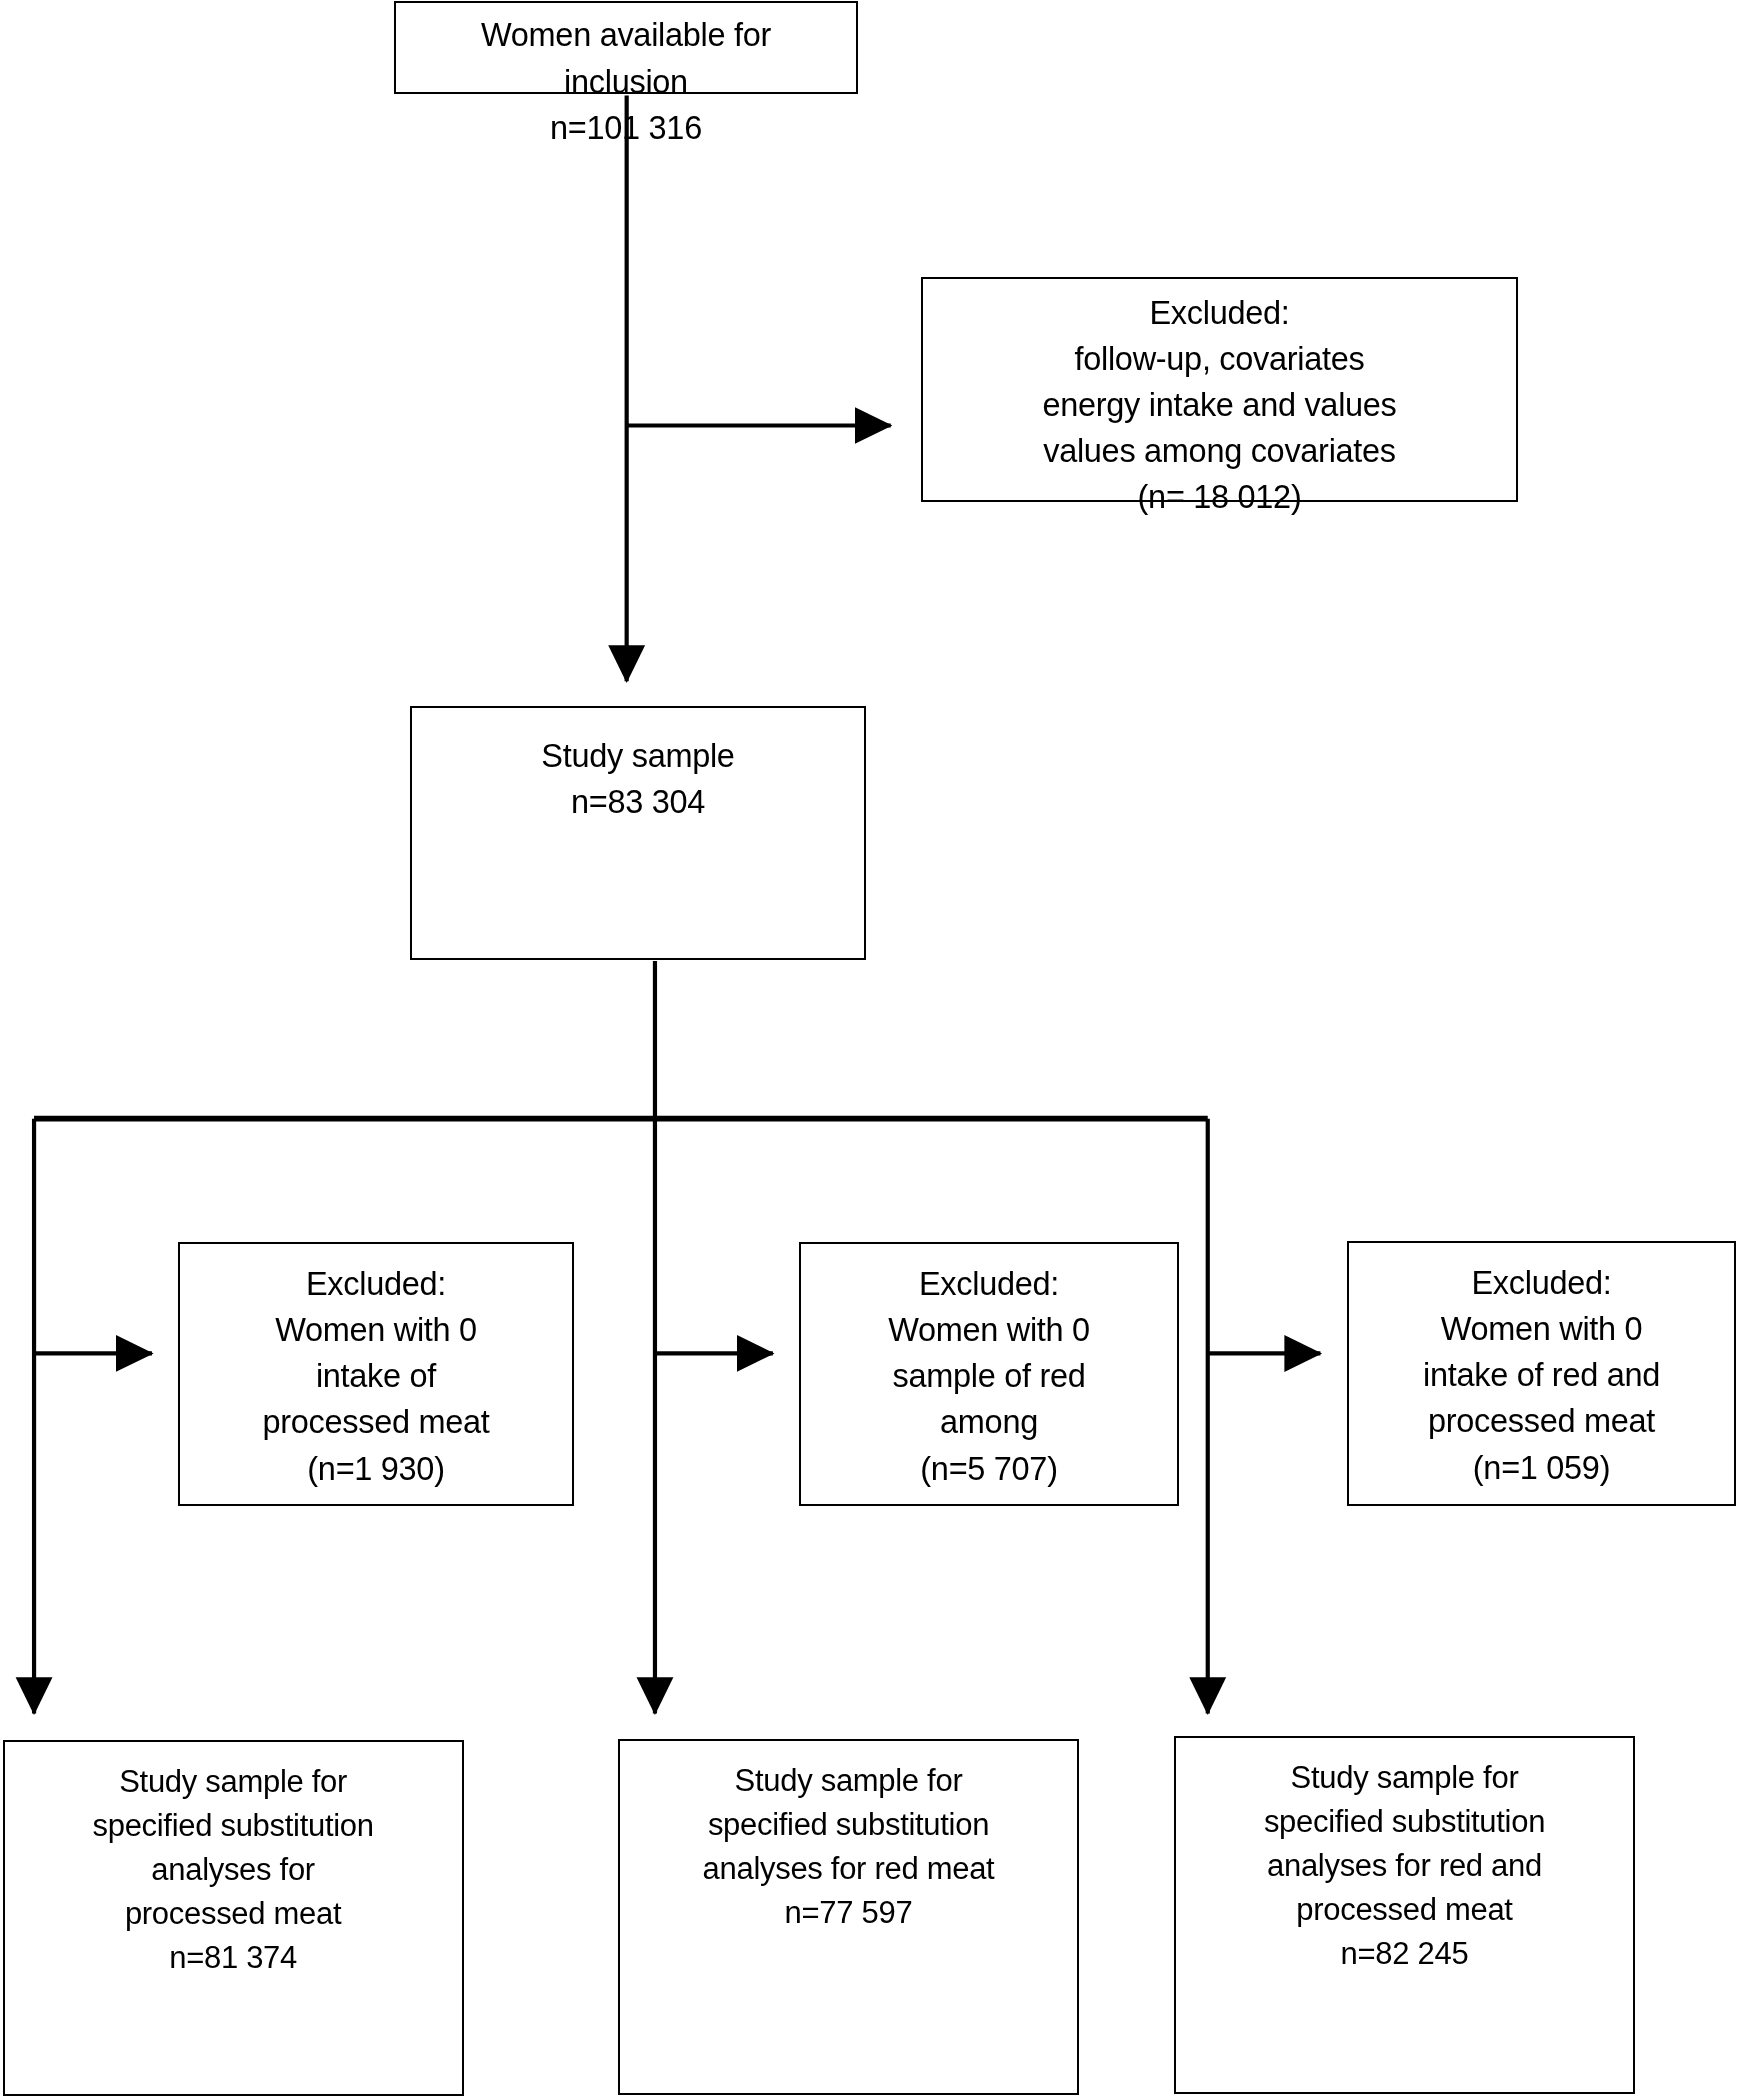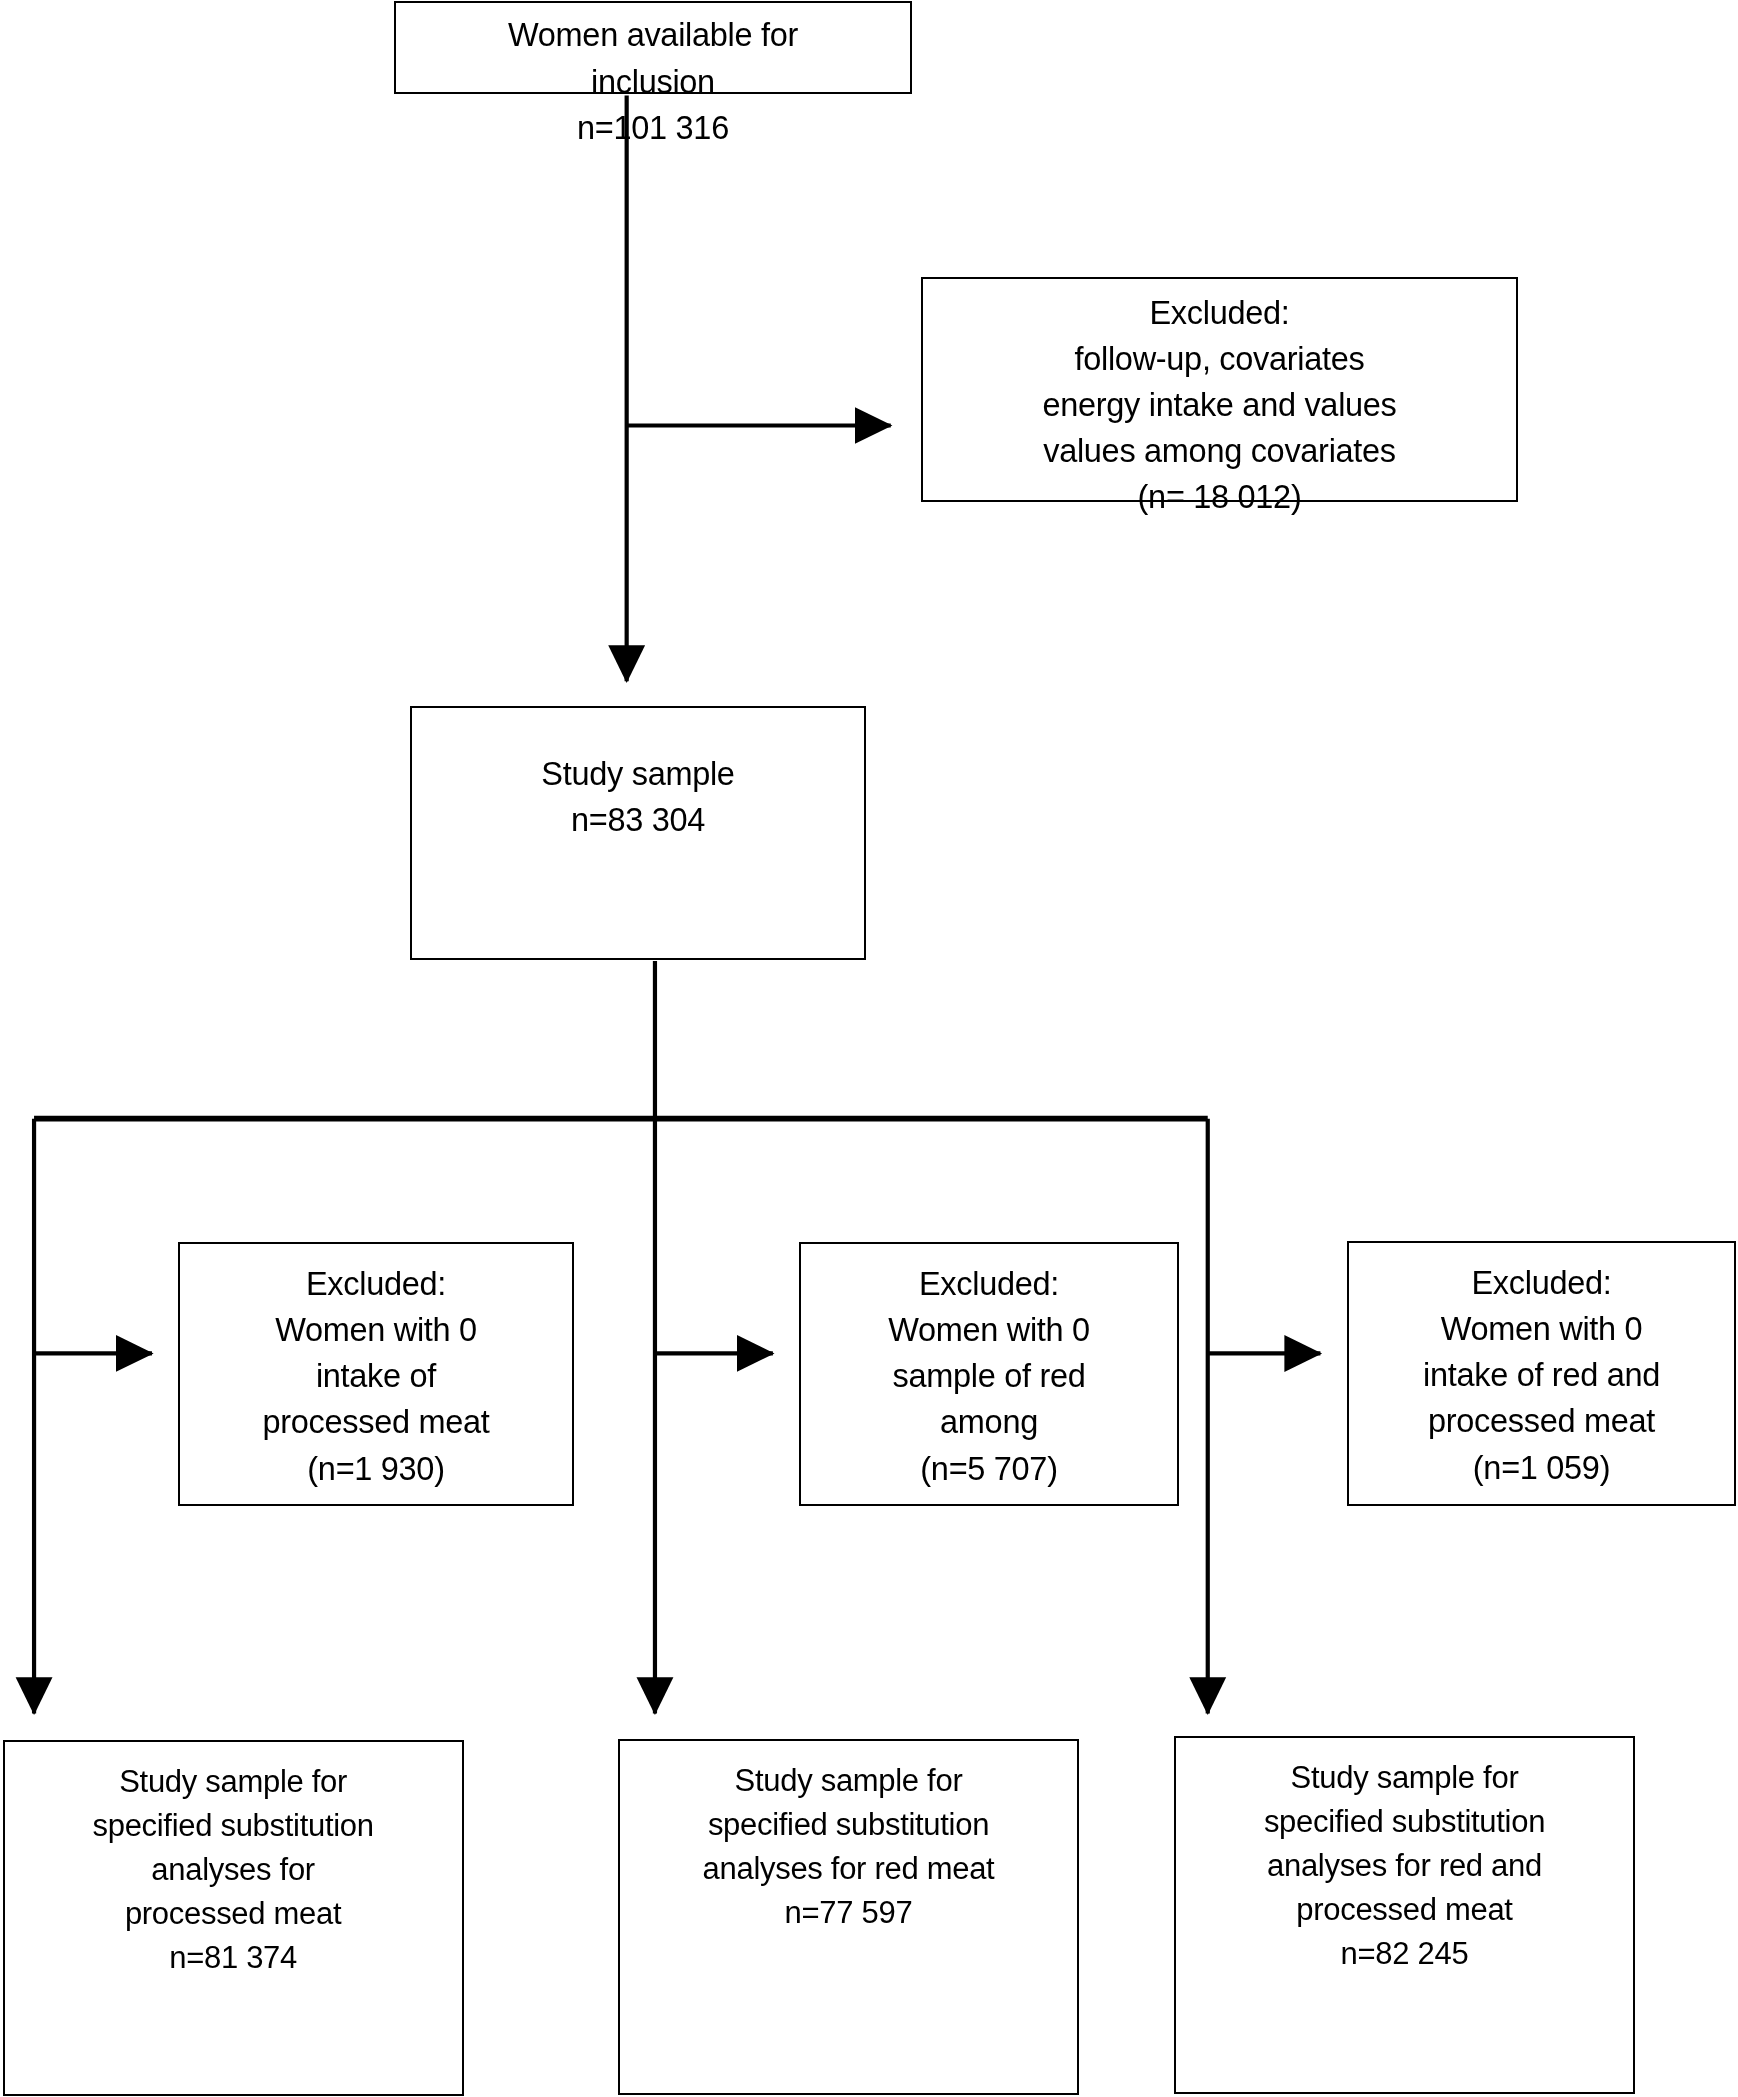--- a/index.html
+++ b/index.html
@@ -40,33 +40,33 @@
     line-height: 1.42;
     font-family: "Liberation Sans", sans-serif;
     font-weight: 400;
     letter-spacing: -0.3px;
   }
   .node .ln {
     display: block;
     white-space: nowrap;
   }
   
-  #node-available       { left: 394px;  top: 1px;    width: 518px;  height: 93px; font-size: 32.5px; }
+  #node-available       { left: 394px;  top: 1px;    width: 464px;  height: 93px; font-size: 32.5px; }
   #node-excluded-main   { left: 921px; top: 277px;  width: 597px; height: 225px; font-size: 32.5px; }
   #node-study-sample    { left: 410px;  top: 706px; width: 456px;  height: 254px; font-size: 32.5px; }
   #node-excl-processed  { left: 178px;  top: 1242px; width: 396px;  height: 264px; font-size: 32.5px; }
   #node-excl-red        { left: 799px; top: 1242px; width: 380px;  height: 264px; font-size: 32.5px; }
   #node-excl-both       { left: 1347px; top: 1241px; width: 389px;  height: 265px; font-size: 32.5px; }
   #node-sample-processed{ left: 2.6px;    top: 1740px; width: 461px;  height: 356px; font-size: 31px; }
   #node-sample-red      { left: 618px; top: 1739px; width: 461px;  height: 356px; font-size: 31px; }
   #node-sample-both     { left: 1174px; top: 1736px; width: 461px;  height: 358px; font-size: 31px; }
 
   
   #node-available       { justify-content: flex-start; padding-top: 9.4px; }
-  #node-study-sample    { justify-content: flex-start; padding-top: 43px; }
+  #node-study-sample    { justify-content: flex-start; padding-top: 25px; }
   #node-excl-processed  { justify-content: flex-start; padding-top: 17px; }
   #node-excl-red        { justify-content: flex-start; padding-top: 17px; }
   #node-excl-both       { justify-content: flex-start; padding-top: 17px; }
   #node-sample-processed{ justify-content: flex-start; padding-top: 18px; }
   #node-sample-red      { justify-content: flex-start; padding-top: 18px; }
   #node-sample-both     { justify-content: flex-start; padding-top: 18px; }
   #node-excluded-main   { justify-content: flex-start; padding-top: 10.5px; }
 </style>
 </head>
 <body>

